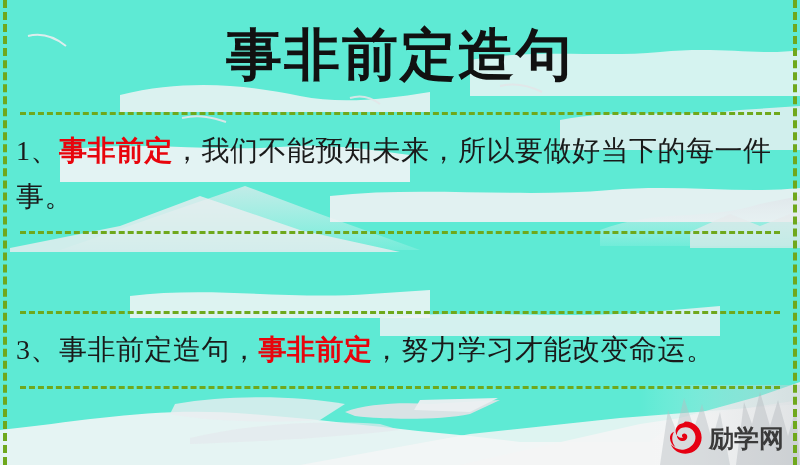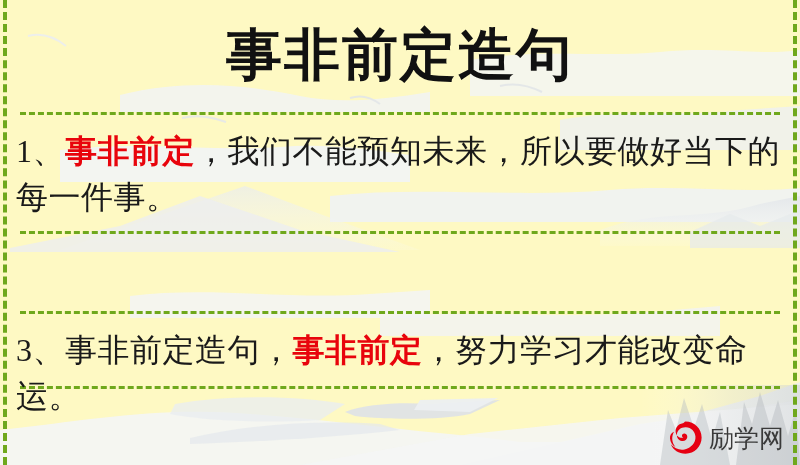--- a/index.html
+++ b/index.html
@@ -5,21 +5,21 @@
   html, body {
     margin: 0;
     padding: 0;
     background: #ffffff;
   }
   #page {
     position: relative;
     width: 800px;
     height: 465px;
     overflow: hidden;
-    background: #fef9c3;
+    background: #5eead4;
     font-family: "Liberation Serif", "DejaVu Serif", serif;
   }
 
   
   .bg-layer {
     position: absolute;
     inset: 0;
     pointer-events: none;
     z-index: 0;
   }
@@ -60,21 +60,21 @@
     letter-spacing: 2px;
     z-index: 4;
     white-space: nowrap;
   }
 
   
   .sentence {
     position: absolute;
     left: 16px;
     width: 764px;
-    font-size: 32px;
+    font-size: 28px;
     line-height: 46px;
     color: #1a1a1a;
     z-index: 4;
     letter-spacing: 0.5px;
   }
   .kw { color: #E8040C; font-weight: bold; }
 
   .s1 { top: 128px; }
   .s2 { top: 248px; }
   .s3 { top: 327px; }
@@ -88,21 +88,21 @@
     height: 42px;
     display: flex;
     align-items: center;
     gap: 5px;
     z-index: 5;
   }
   .logo-mark { width: 38px; height: 38px; flex: 0 0 38px; }
   .logo-text {
     font-family: "DejaVu Sans", "Liberation Sans", sans-serif;
     font-size: 25px;
-    font-weight: normal;
+    font-weight: bold;
     color: #3a3a3a;
     letter-spacing: 0px;
     line-height: 1;
     white-space: nowrap;
   }
 </style>
 </head>
 <body>
 
 <div id="page">

